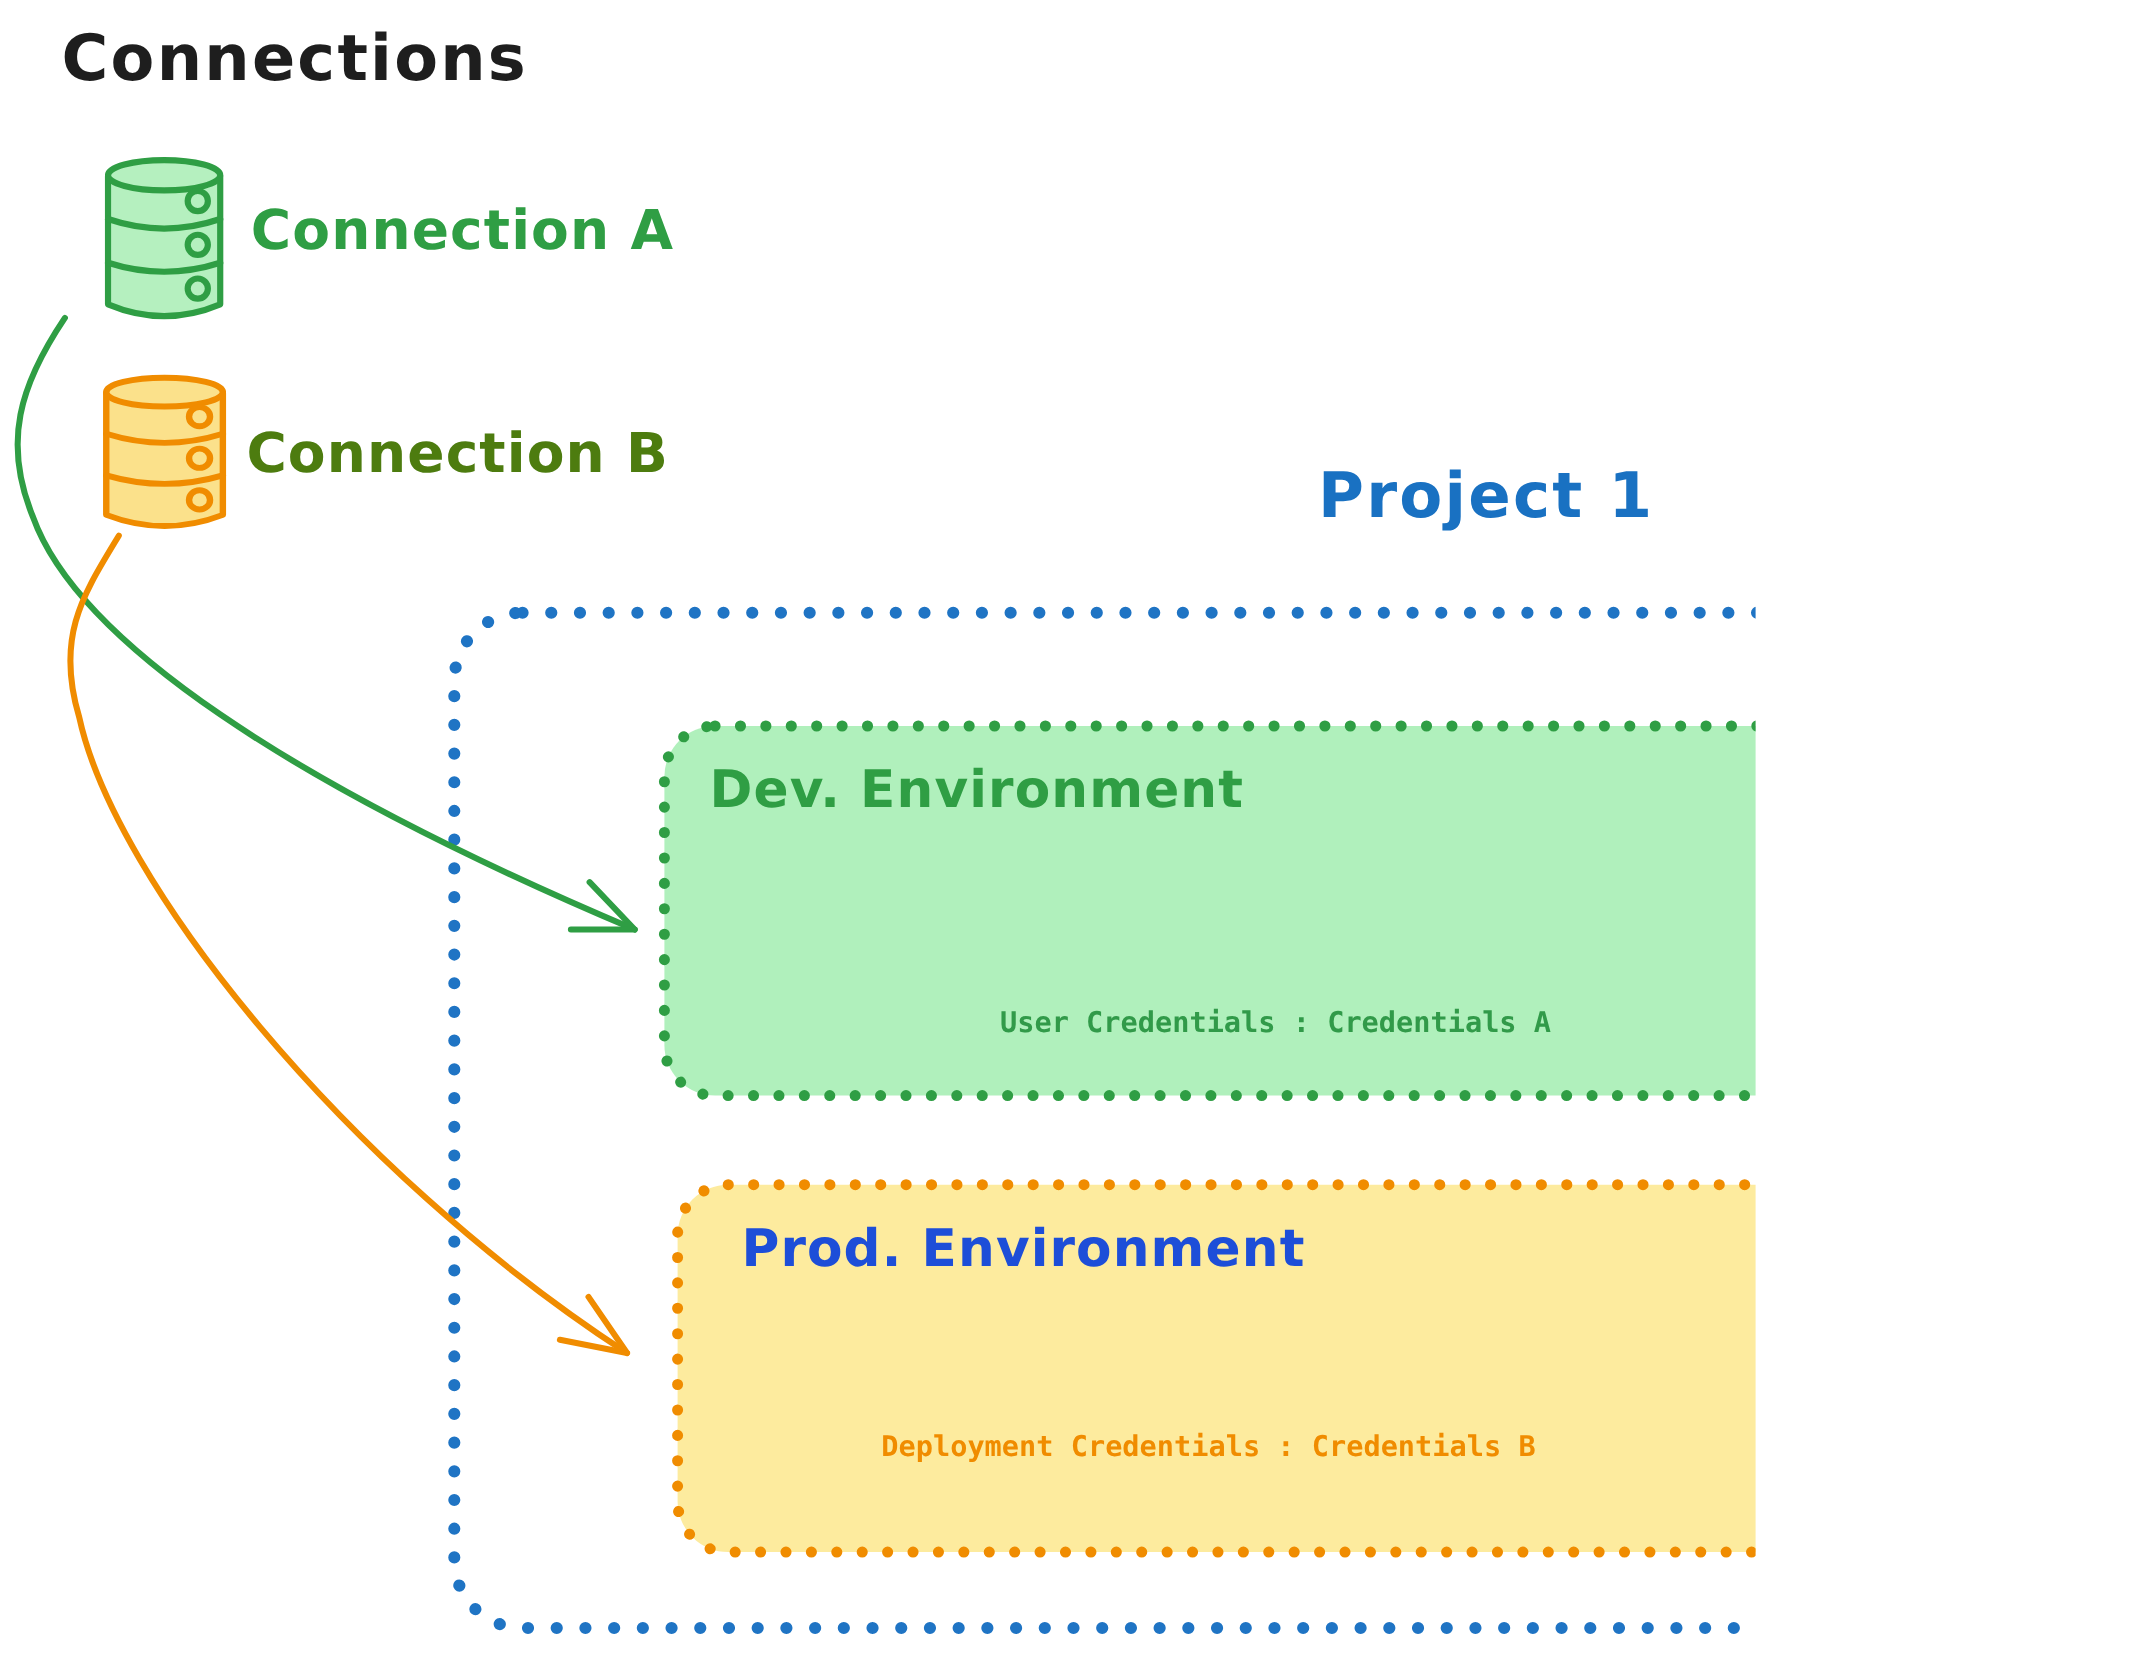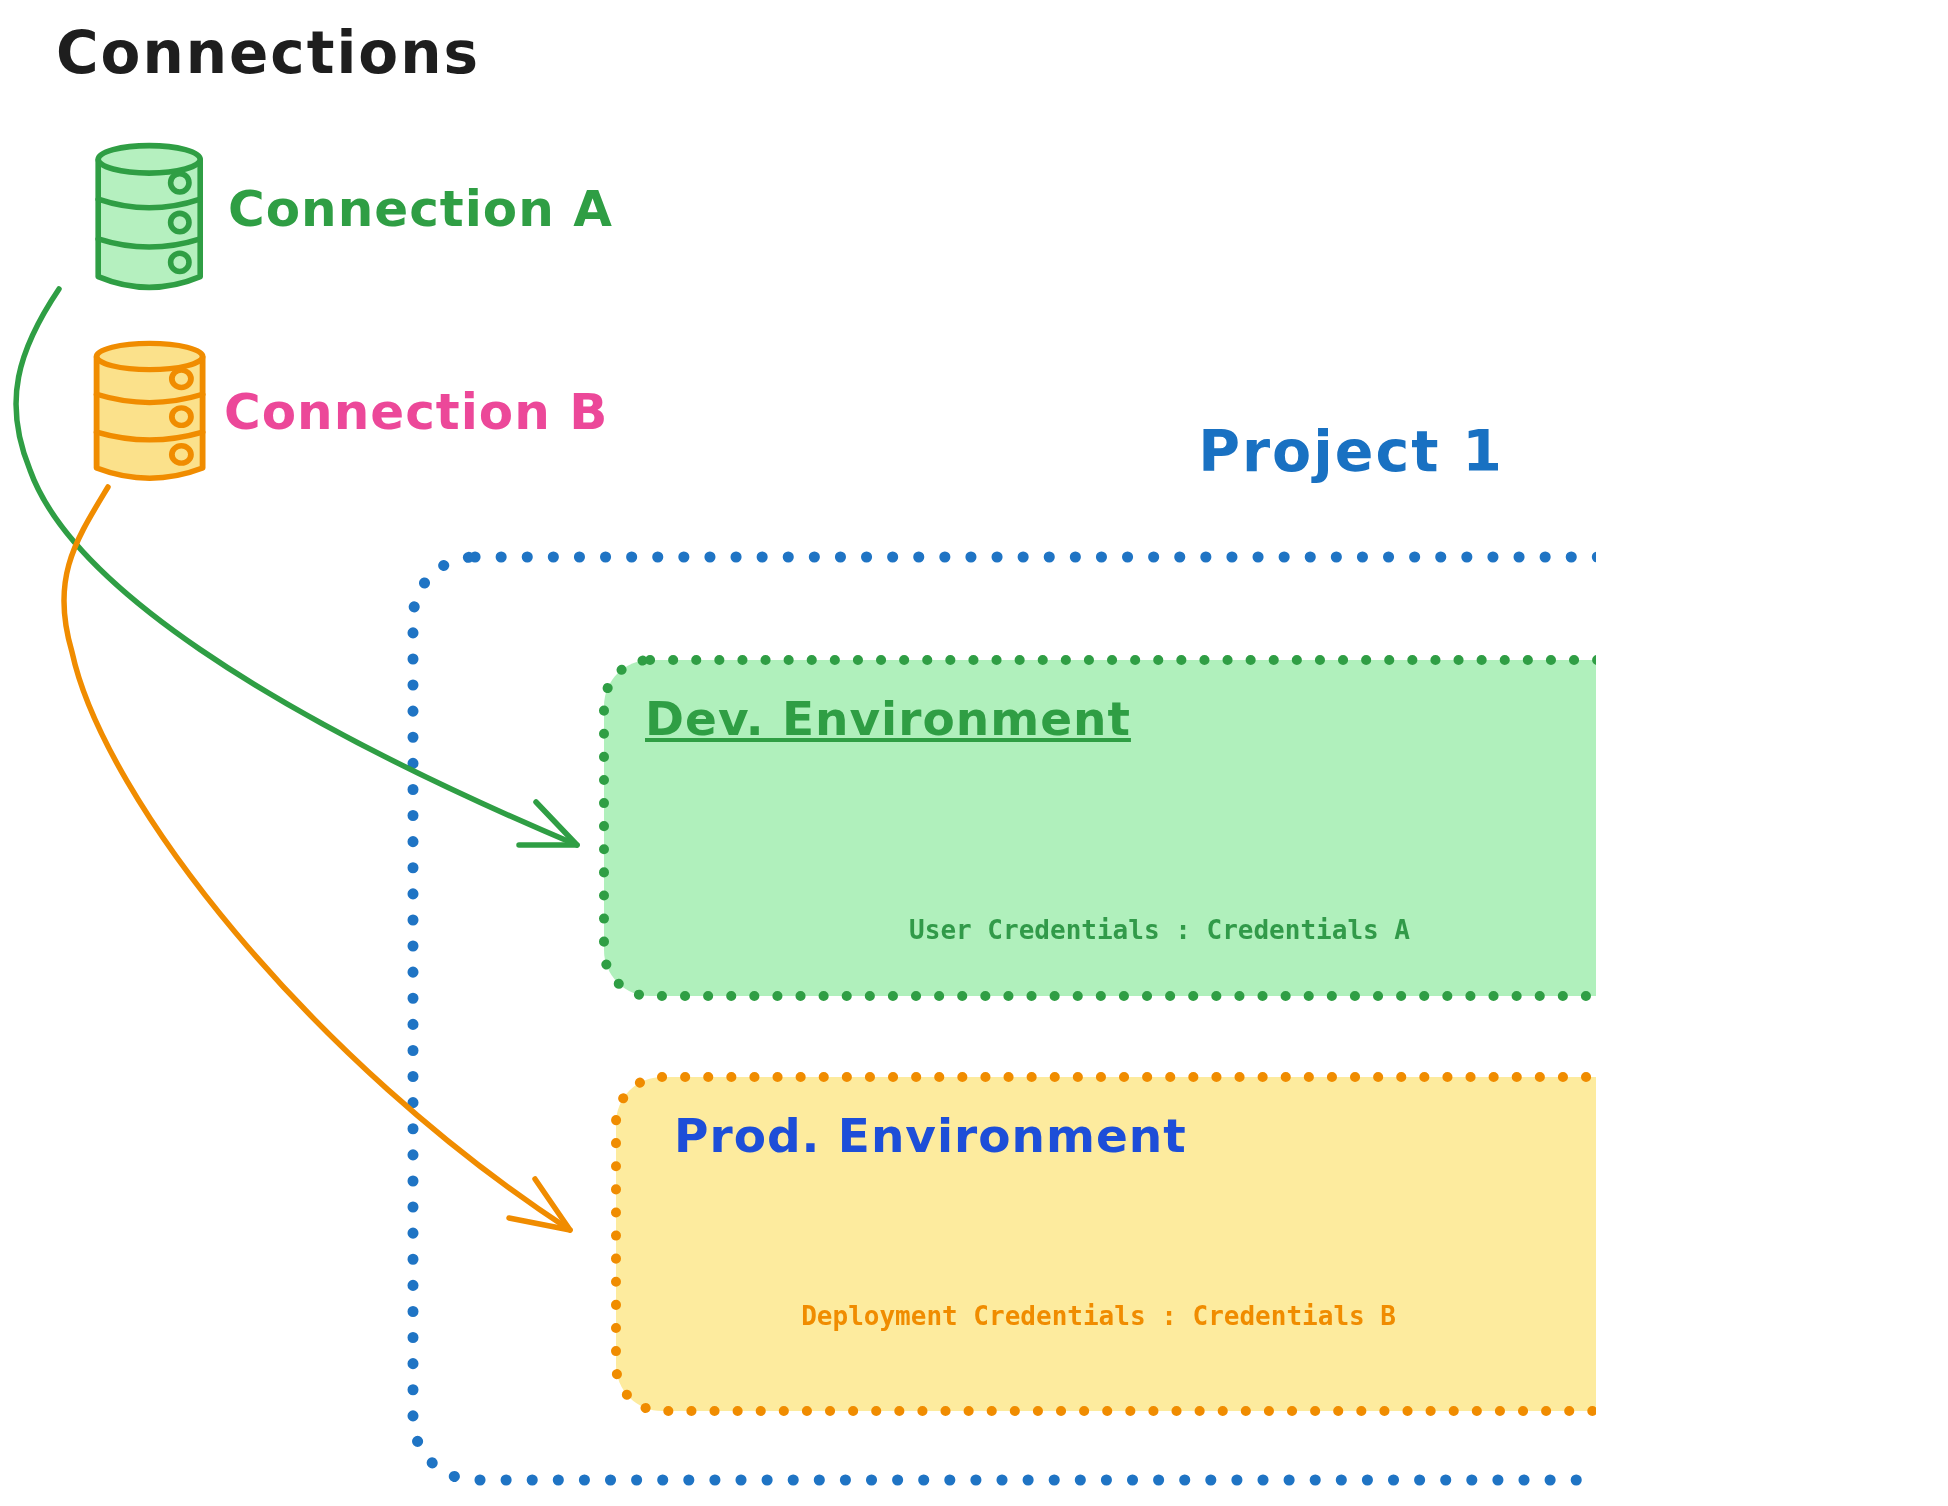--- a/index.html
+++ b/index.html
@@ -38,38 +38,37 @@
     letter-spacing: 1px;
   }
   .conn-a {
     left: 228px;
     top: 182px;
     color: #2f9e44;
   }
   .conn-b {
     left: 224px;
     top: 385px;
-    color: #ec4899;
+    color: #4d7c0f;
   }
   .project-title {
     top: 420px;
     right: 92px;
     font-size: 57px;
     letter-spacing: 2px;
     color: #1971c2;
   }
   .env-title {
     font-size: 47px;
     letter-spacing: 1px;
   }
   .dev-title {
     left: 645px;
     top: 693px;
     color: #2f9e44;
-    text-decoration: underline;
   }
   .prod-title {
     left: 674px;
     top: 1110px;
     color: #1d4ed8;
   }
   .creds {
     font-family: "DejaVu Sans Mono", "Liberation Mono", monospace;
     font-size: 26px;
     font-weight: bold;

